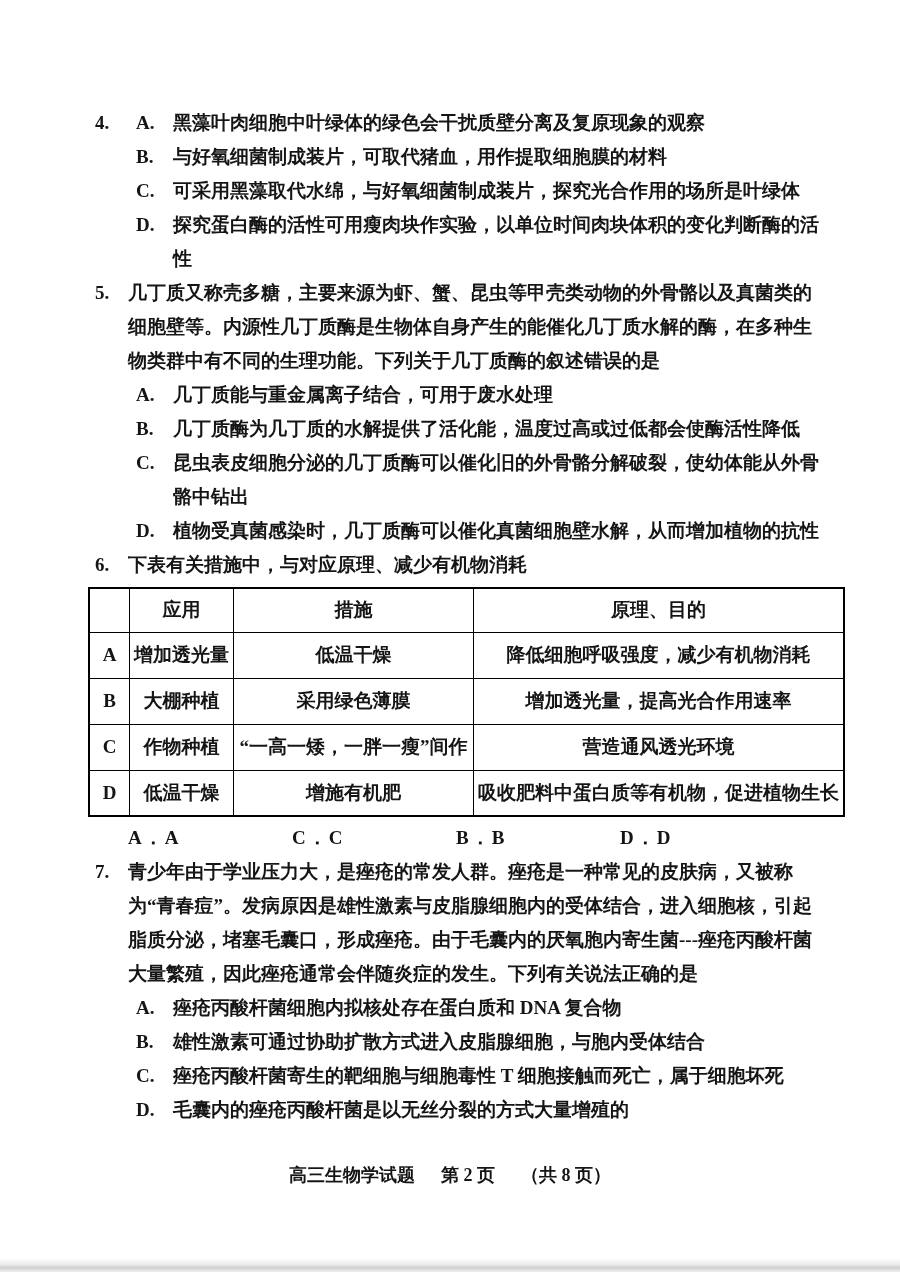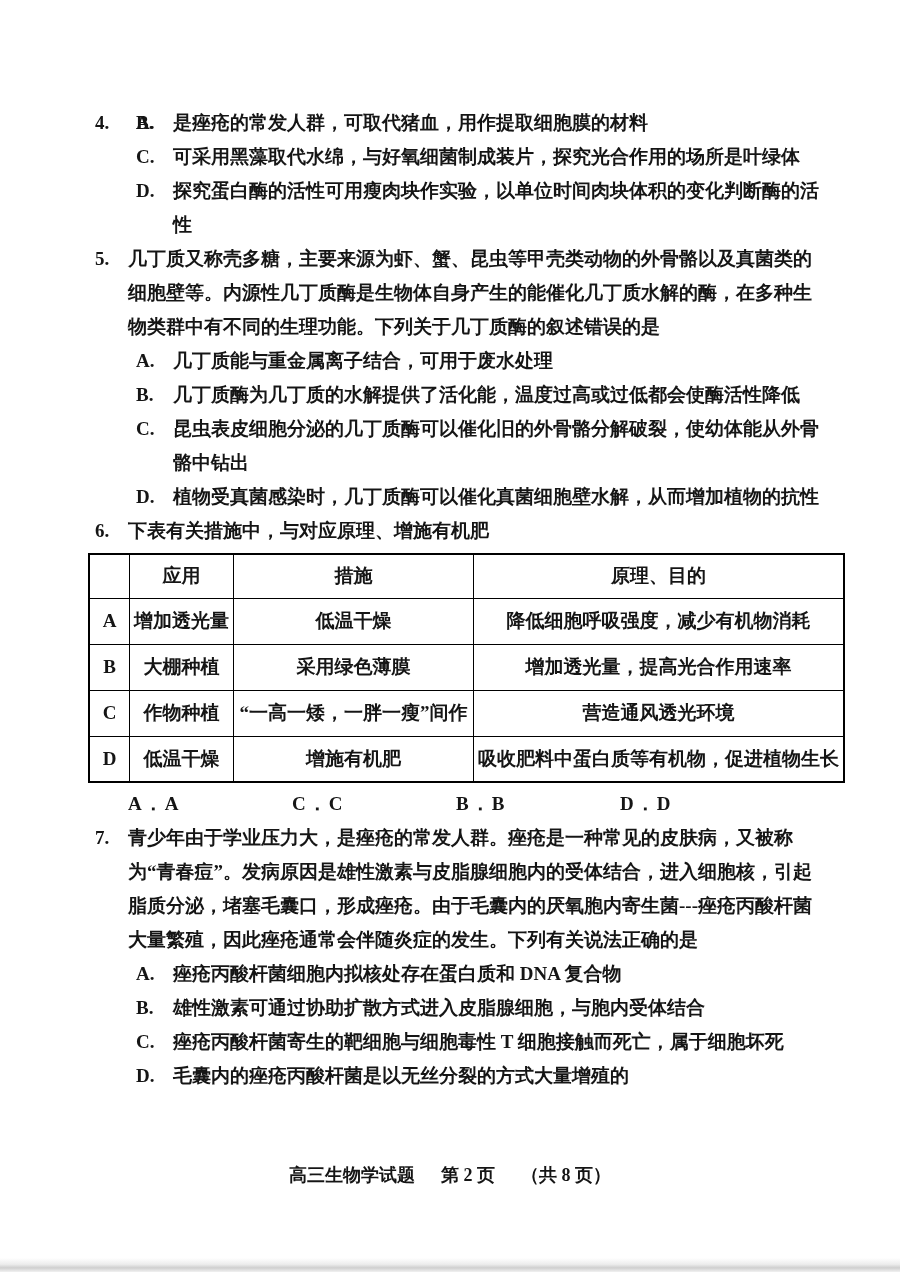--- a/index.html
+++ b/index.html
@@ -102,24 +102,25 @@
 <body>
 
 <div class="page">
   <div class="content">
 
     <div class="question">
       <span class="qnum">4.</span>
       <div class="options">
         <div class="option">
           <span class="opt-label">A.</span>
+          <span class="opt-text">黑藻叶肉细胞中叶绿体的绿色会干扰质壁分离及复原现象的观察</span>
         </div>
         <div class="option">
           <span class="opt-label">B.</span>
-          <span class="opt-text">是痤疮的常发人群，可取代猪血，用作提取细胞膜的材料</span>
+          <span class="opt-text">与好氧细菌制成装片，可取代猪血，用作提取细胞膜的材料</span>
         </div>
         <div class="option">
           <span class="opt-label">C.</span>
           <span class="opt-text">可采用黑藻取代水绵，与好氧细菌制成装片，探究光合作用的场所是叶绿体</span>
         </div>
         <div class="option">
           <span class="opt-label">D.</span>
           <span class="opt-text">探究蛋白酶的活性可用瘦肉块作实验，以单位时间肉块体积的变化判断酶的活性</span>
         </div>
       </div>
@@ -143,21 +144,21 @@
         </div>
         <div class="option">
           <span class="opt-label">D.</span>
           <span class="opt-text">植物受真菌感染时，几丁质酶可以催化真菌细胞壁水解，从而增加植物的抗性</span>
         </div>
       </div>
     </div>
 
     <div class="question">
       <span class="qnum">6.</span>
-      <div class="stem">下表有关措施中，与对应原理、增施有机肥</div>
+      <div class="stem">下表有关措施中，与对应原理、减少有机物消耗</div>
 
       <table class="qtable">
         <tbody>
             <tr class="hdr">
           <td class="col-letter"></td>
           <td class="col-app">应用</td>
           <td class="col-measure">措施</td>
           <td class="col-purpose">原理、目的</td>
         </tr>
         <tr>

